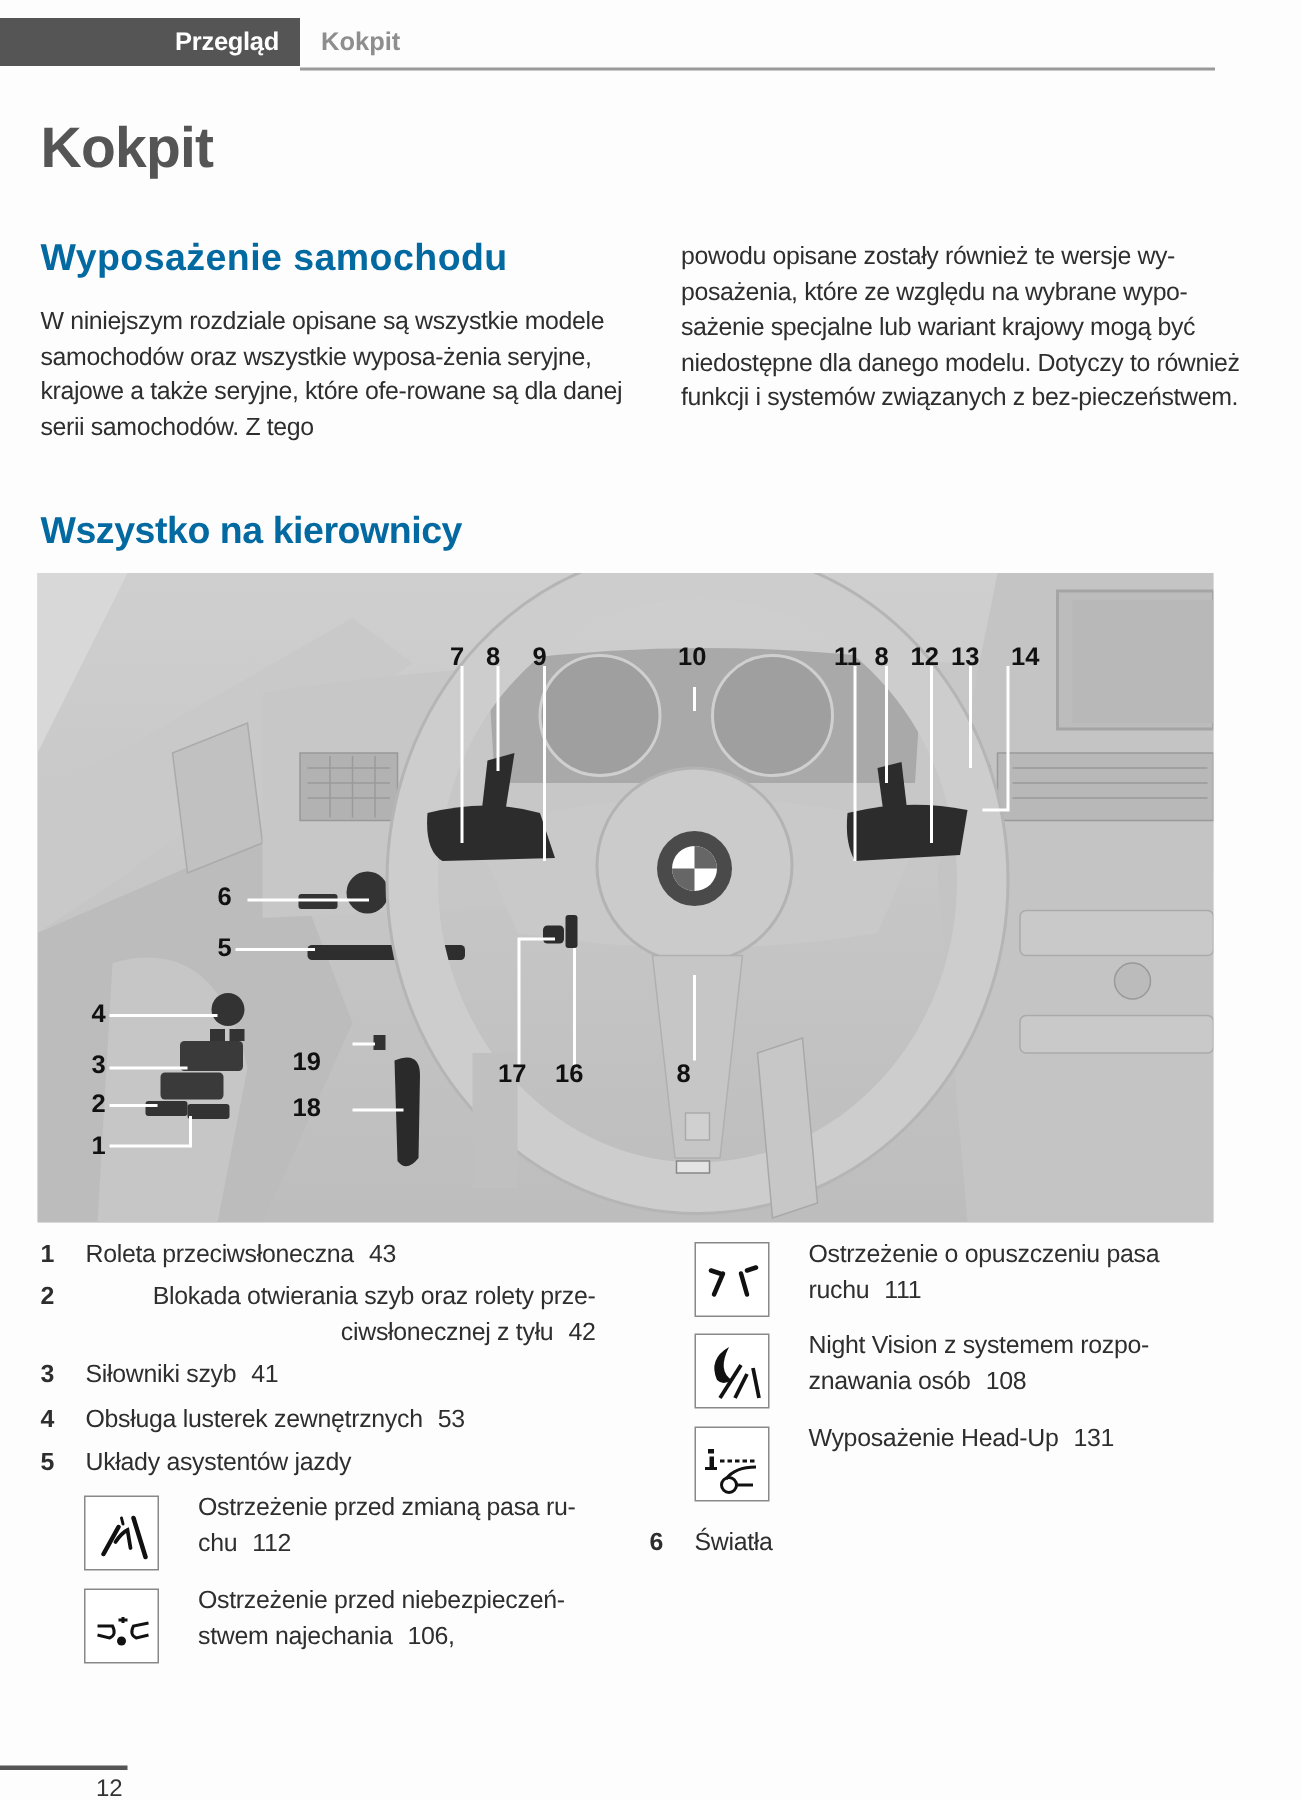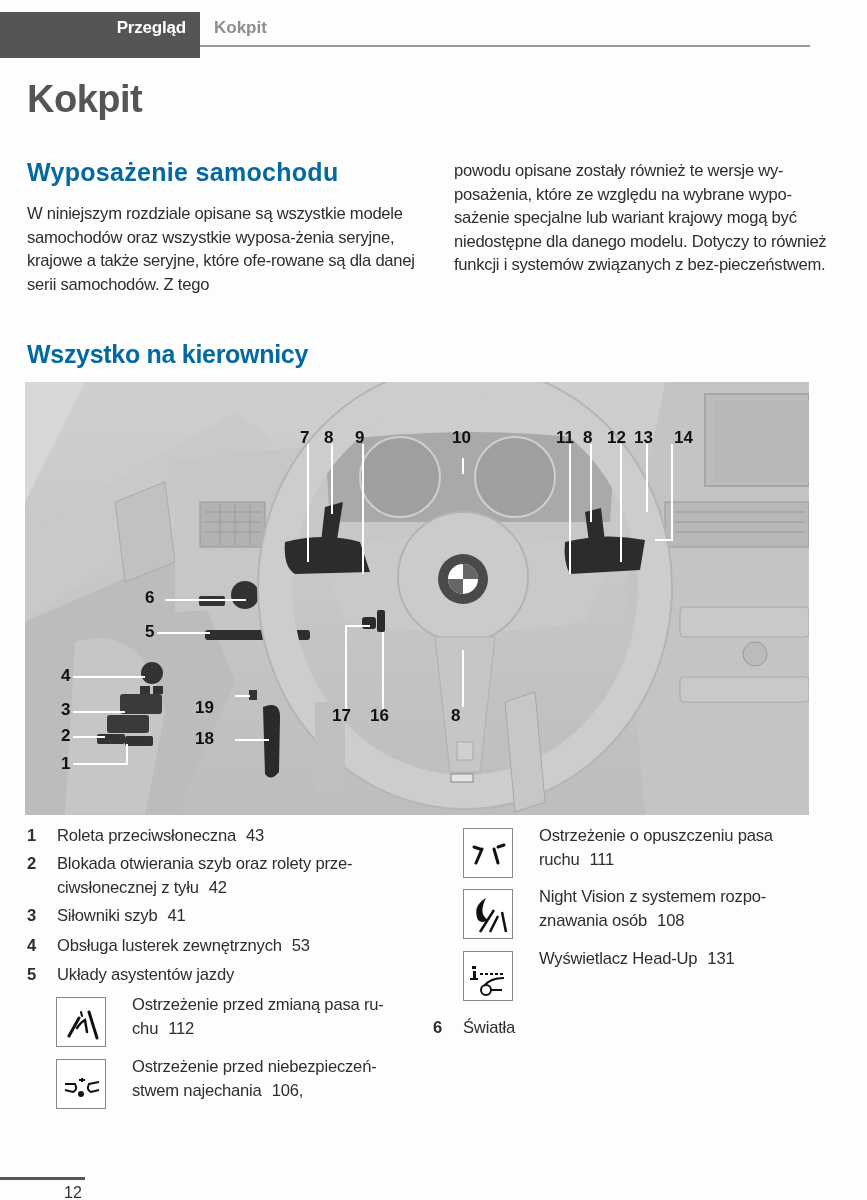--- a/index.html
+++ b/index.html
@@ -1,20 +1,20 @@
 <!DOCTYPE html>
 <html><head>
 <meta charset="utf-8">
 <style>
   * { margin: 0; padding: 0; box-sizing: border-box; }
   html, body { width: 867px; height: 1200px; background: #fdfdfd; overflow: hidden; }
   body { position: relative; font-family: "Liberation Sans", "DejaVu Sans", sans-serif; color: #2a2a2a; }
 
   
-  .hdr-bar { position: absolute; left: 0; top: 12px; width: 200px; height: 46px; background: #555555; }
+  .hdr-bar { position: absolute; left: 0; top: 12px; width: 200px; height: 32px; background: #555555; }
   .hdr-section { position: absolute; right: 14px; top: 6px; color: #ffffff; font-weight: bold; font-size: 17px; font-family: "Liberation Sans", sans-serif; letter-spacing: -0.2px; }
   .hdr-chapter { position: absolute; left: 214px; top: 18px; color: #8e8e8e; font-weight: bold; font-size: 17px; }
   .hdr-rule { position: absolute; left: 200px; top: 45px; width: 610px; height: 2px; background: #9a9a9a; }
 
   .page-title { position: absolute; left: 27px; top: 78px; font-size: 38px; font-weight: bold; color: #555555; letter-spacing: -0.5px; }
 
   .h2 { position: absolute; font-size: 25px; font-weight: bold; color: #0369a1; }
   .h2.s1 { left: 27px; top: 158px; letter-spacing: 0.3px; }
   .h2.s2 { left: 27px; top: 340px; letter-spacing: -0.3px; text-align: right; }
 
@@ -203,21 +203,21 @@
   <span class="callout" style="left:345px;top:324px">16</span>
   <span class="callout" style="left:426px;top:324px">8</span>
 </div>
 
 <div class="legend-item" style="left:27px;top:824px;">
   <span class="legend-num">1</span>
   <span class="legend-text"><span>Roleta przeciwsłoneczna</span><span class="page-ref">43</span></span>
 </div>
 <div class="legend-item" style="left:27px;top:852px;">
   <span class="legend-num">2</span>
-  <span class="legend-text" style="width:340px;"><span>Blokada otwierania szyb oraz rolety prze-ciwsłonecznej z tyłu</span><span class="page-ref">42</span></span>
+  <span class="legend-text" style="width:340px;text-align:right;"><span>Blokada otwierania szyb oraz rolety prze-ciwsłonecznej z tyłu</span><span class="page-ref">42</span></span>
 </div>
 <div class="legend-item" style="left:27px;top:904px;">
   <span class="legend-num">3</span>
   <span class="legend-text"><span>Siłowniki szyb</span><span class="page-ref">41</span></span>
 </div>
 <div class="legend-item" style="left:27px;top:934px;">
   <span class="legend-num">4</span>
   <span class="legend-text"><span>Obsługa lusterek zewnętrznych</span><span class="page-ref">53</span></span>
 </div>
 <div class="legend-item" style="left:27px;top:963px;">
@@ -288,21 +288,21 @@
           <rect x="6" y="26" width="8" height="2"></rect>
         </g>
         <g stroke="#111" stroke-width="2" fill="none">
           <line x1="16" y1="22" x2="40" y2="22" stroke-dasharray="3 2"></line>
           <path d="M40 26 Q26 26 20 34"></path>
           <circle cx="22" cy="38" r="5"></circle>
           <line x1="27" y1="38" x2="38" y2="38"></line>
         </g>
       </svg>
   </div>
-  <div class="sub-text"><span>Wyświetlacz Head-Up</span><span class="page-ref">131</span></div>
+  <div class="sub-text"><span>Wyposażenie Head-Up</span><span class="page-ref">131</span></div>
 </div>
 
 <div class="legend-item" style="left:433px;top:1016px;">
   <span class="legend-num">6</span>
   <span class="legend-text">Światła</span>
 </div>
 
 <div class="footer-rule"></div>
 <span class="page-num">12</span>
 

